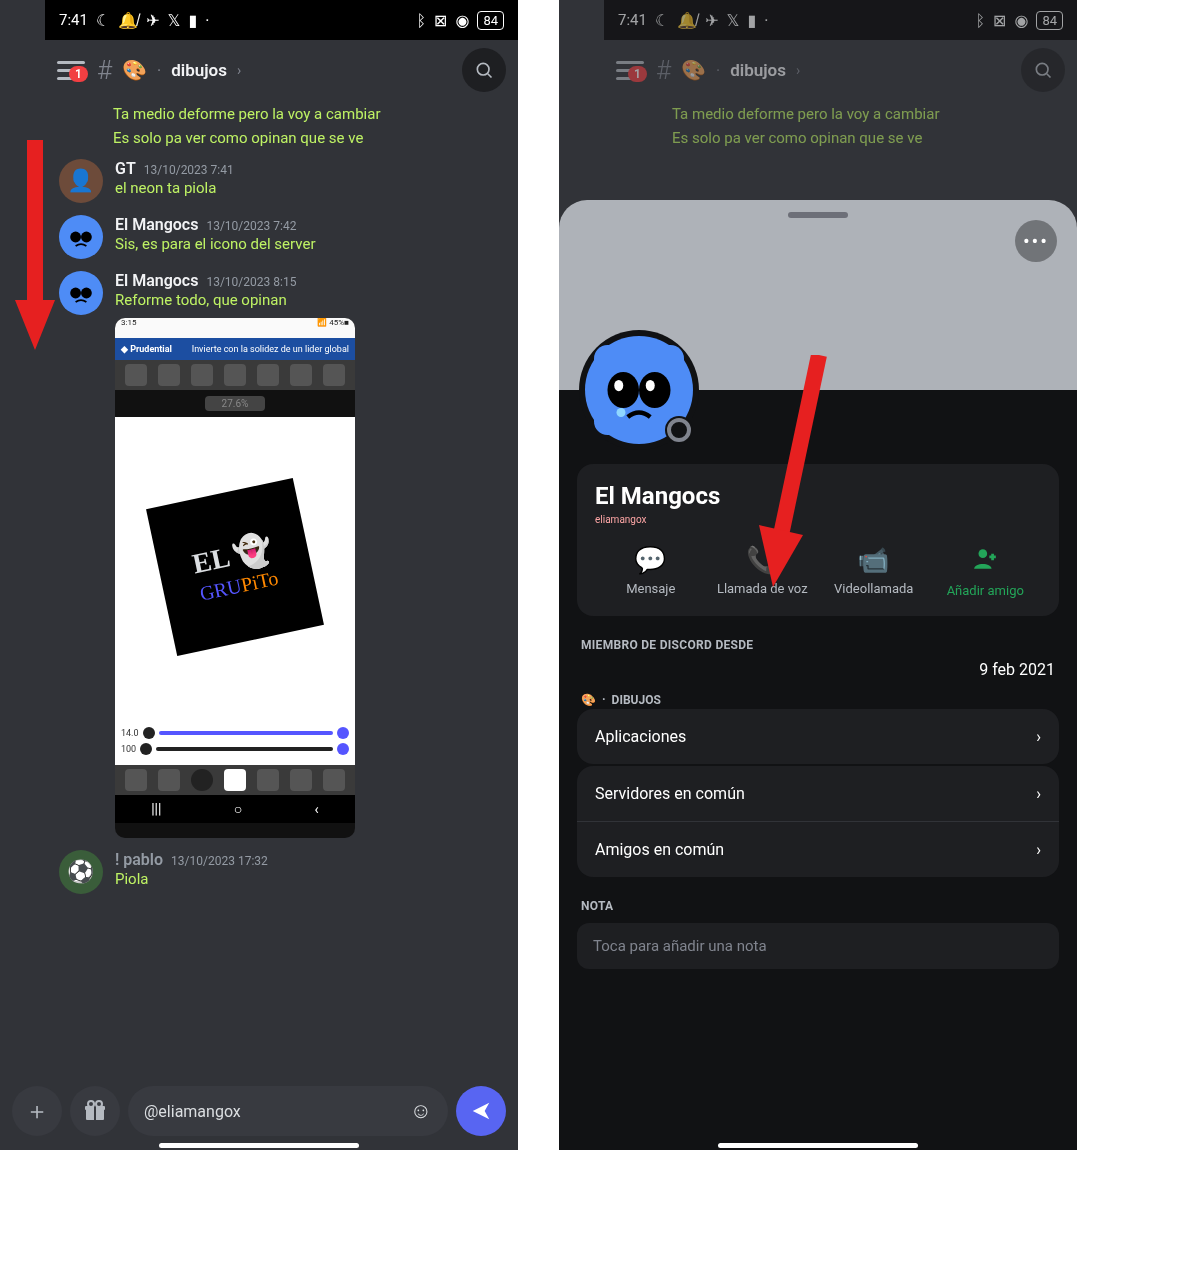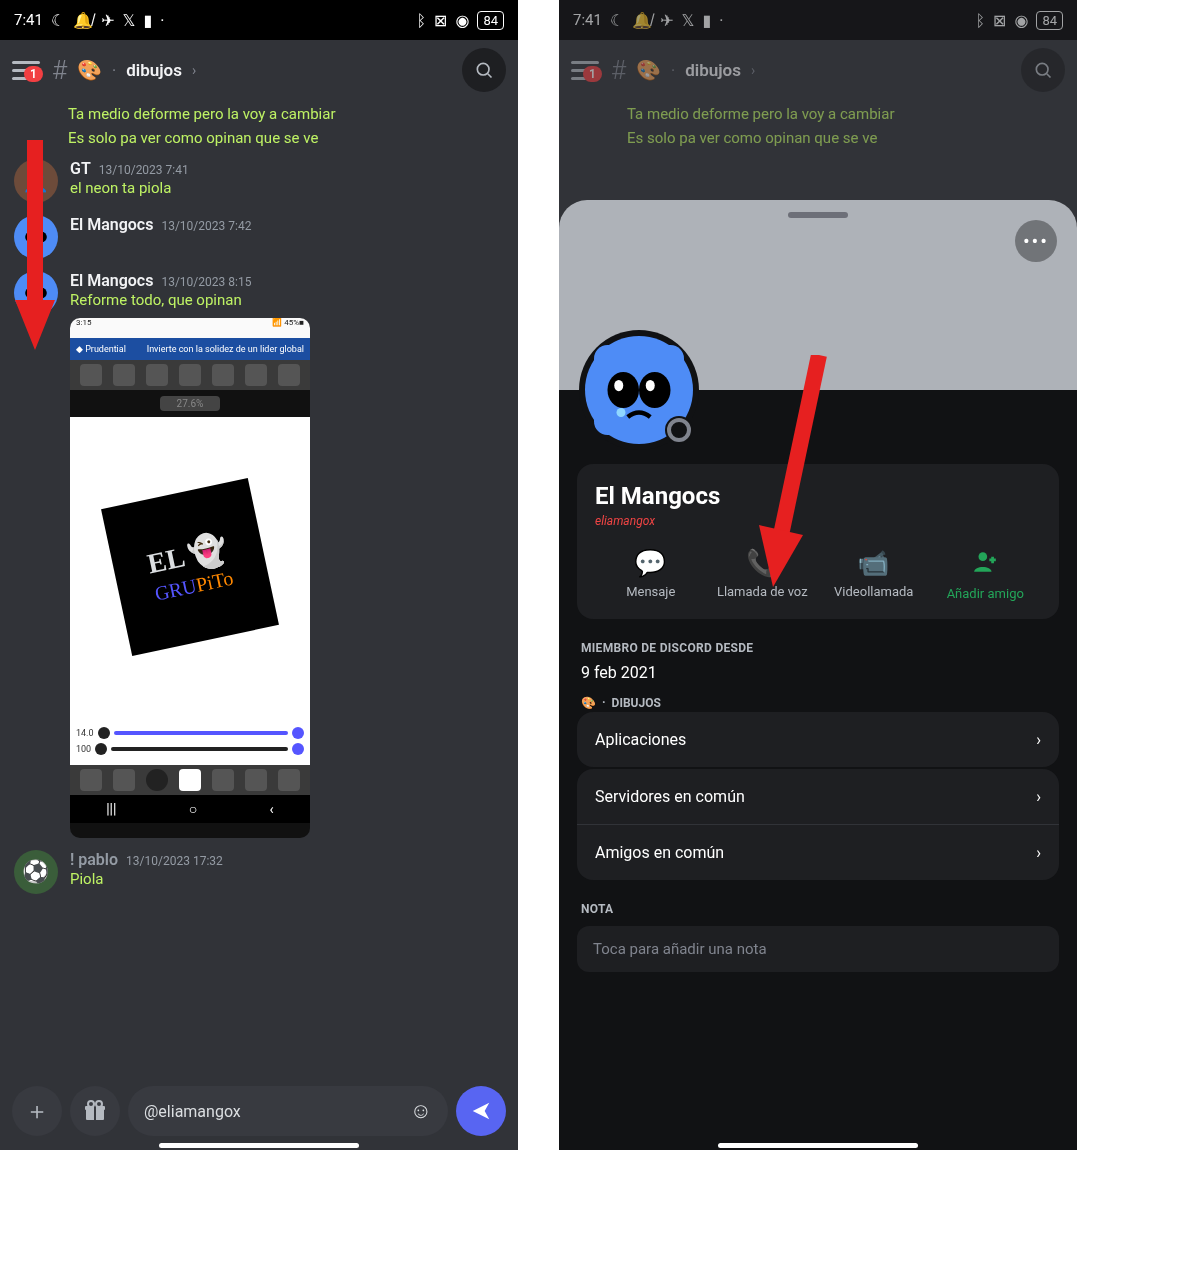--- a/index.html
+++ b/index.html
@@ -12,20 +12,21 @@
     gap: 20px;
   }
   .phone {
     width: 520px;
     height: 1150px;
     background: #313338;
     position: relative;
     overflow: hidden;
     border-radius: 0;
     color: #dbdee1;
+    padding-left: 45px;
   }
   .phone.left { width: 518px; }
   .phone.right { width: 518px; margin-left: 21px;}
 
   
   .status-bar {
     height: 40px;
     background: #000;
     display: flex;
     align-items: center;
@@ -107,21 +108,21 @@
   .attachment {
     margin-top: 8px;
     width: 240px; height: 520px;
     background: #111;
     border-radius: 10px;
     overflow: hidden;
     position: relative;
   }
   .att-small-bar { height:20px; background:#fafafa; color:#222; font-size:8px; padding:0 6px; display:flex; justify-content:space-between;}
   .att-banner { background:#1c4ea1; color:#fff; font-size:9px; padding:6px 6px; display:flex; justify-content:space-between; align-items:center;}
-  .att-banner span:first-child{font-weight:400;}
+  .att-banner span:first-child{font-weight:700;}
   .att-tools { background:#3a3a3a; padding:4px; display:flex; justify-content:space-around;}
   .att-tool { width:22px; height:22px; background:#555; border-radius:4px;}
   .att-percent { text-align:center; color:#888; font-size:10px; background:#444; width:60px; margin:6px auto; border-radius:4px; padding:2px;}
   .att-canvas { background:#fff; height:300px; display:flex; align-items:center; justify-content:center;}
   .art {
     width: 150px; height:150px;
     background:#000;
     transform: rotate(-12deg);
     display:flex; flex-direction:column; align-items:center; justify-content:center;
     font-family: Comic Sans MS, cursive;
@@ -223,38 +224,38 @@
   }
   .status-dot::after{content:"";width:16px;height:16px;border-radius:50%;border:4px solid #80848e;}
 
   .profile-card {
     margin: 74px 18px 0 18px;
     background: #1e1f22;
     border-radius: 16px;
     padding: 18px;
   }
   .display-name { font-size: 24px; font-weight: 700; color: #fff; margin-bottom:4px;}
-  .username { font-size: 12px; color: #ef4444; font-style: italic; }
+  .username { font-size: 10px; color: #fca5a5; }
   .action-row {
     display:flex;
     margin-top:20px;
   }
   .action-item {
     flex:1; display:flex; flex-direction:column; align-items:center; gap:6px;
     font-size:13px; color:#b5bac1;
   }
   .action-item.accent { color:#23a559; }
   .action-icon { font-size:26px; color:#fff; }
   .action-item.accent .action-icon{ color:#23a559; }
   .section-label {
     font-size: 12px; color: #b5bac1; font-weight: 700; letter-spacing: 0.3px;
     text-transform: uppercase;
     margin: 22px 22px 8px 22px;
   }
-  .section-value { font-size: 16px; color: #fff; margin:0 22px 10px 22px;}
+  .section-value { font-size: 16px; color: #fff; margin:0 22px 10px 22px;text-align:right;}
   .origin-row { font-size: 12px; color: #b5bac1; font-weight:700; display:flex;gap:6px;align-items:center; margin:14px 22px 0 22px;}
 
   .list-card {
     margin: 2px 18px 0 18px;
     background: #1e1f22;
     border-radius: 16px;
     overflow: hidden;
   }
   .list-item {
     padding: 18px;
@@ -342,20 +343,21 @@
             <circle cx="14" cy="20" r="6" fill="#000"></circle>
             <circle cx="26" cy="20" r="6" fill="#000"></circle>
             <path d="M14 30 Q20 26 26 30" stroke="#000" stroke-width="2" fill="none"></path>
           </svg>
       </div>
       <div class="msg-body">
         <div class="msg-header">
           <span class="author">El Mangocs</span>
           <span class="timestamp">13/10/2023 7:42</span>
         </div>
+        <div class="msg-text">Sis, es para el icono del server</div>
       </div>
     </div>
 
     <div class="msg">
       <div class="avatar blue">
         <svg viewBox="0 0 40 40" width="36" height="36">
             <rect width="40" height="40" fill="#4e8cf6"></rect>
             <circle cx="14" cy="20" r="6" fill="#000"></circle>
             <circle cx="26" cy="20" r="6" fill="#000"></circle>
             <path d="M14 30 Q20 26 26 30" stroke="#000" stroke-width="2" fill="none"></path>

